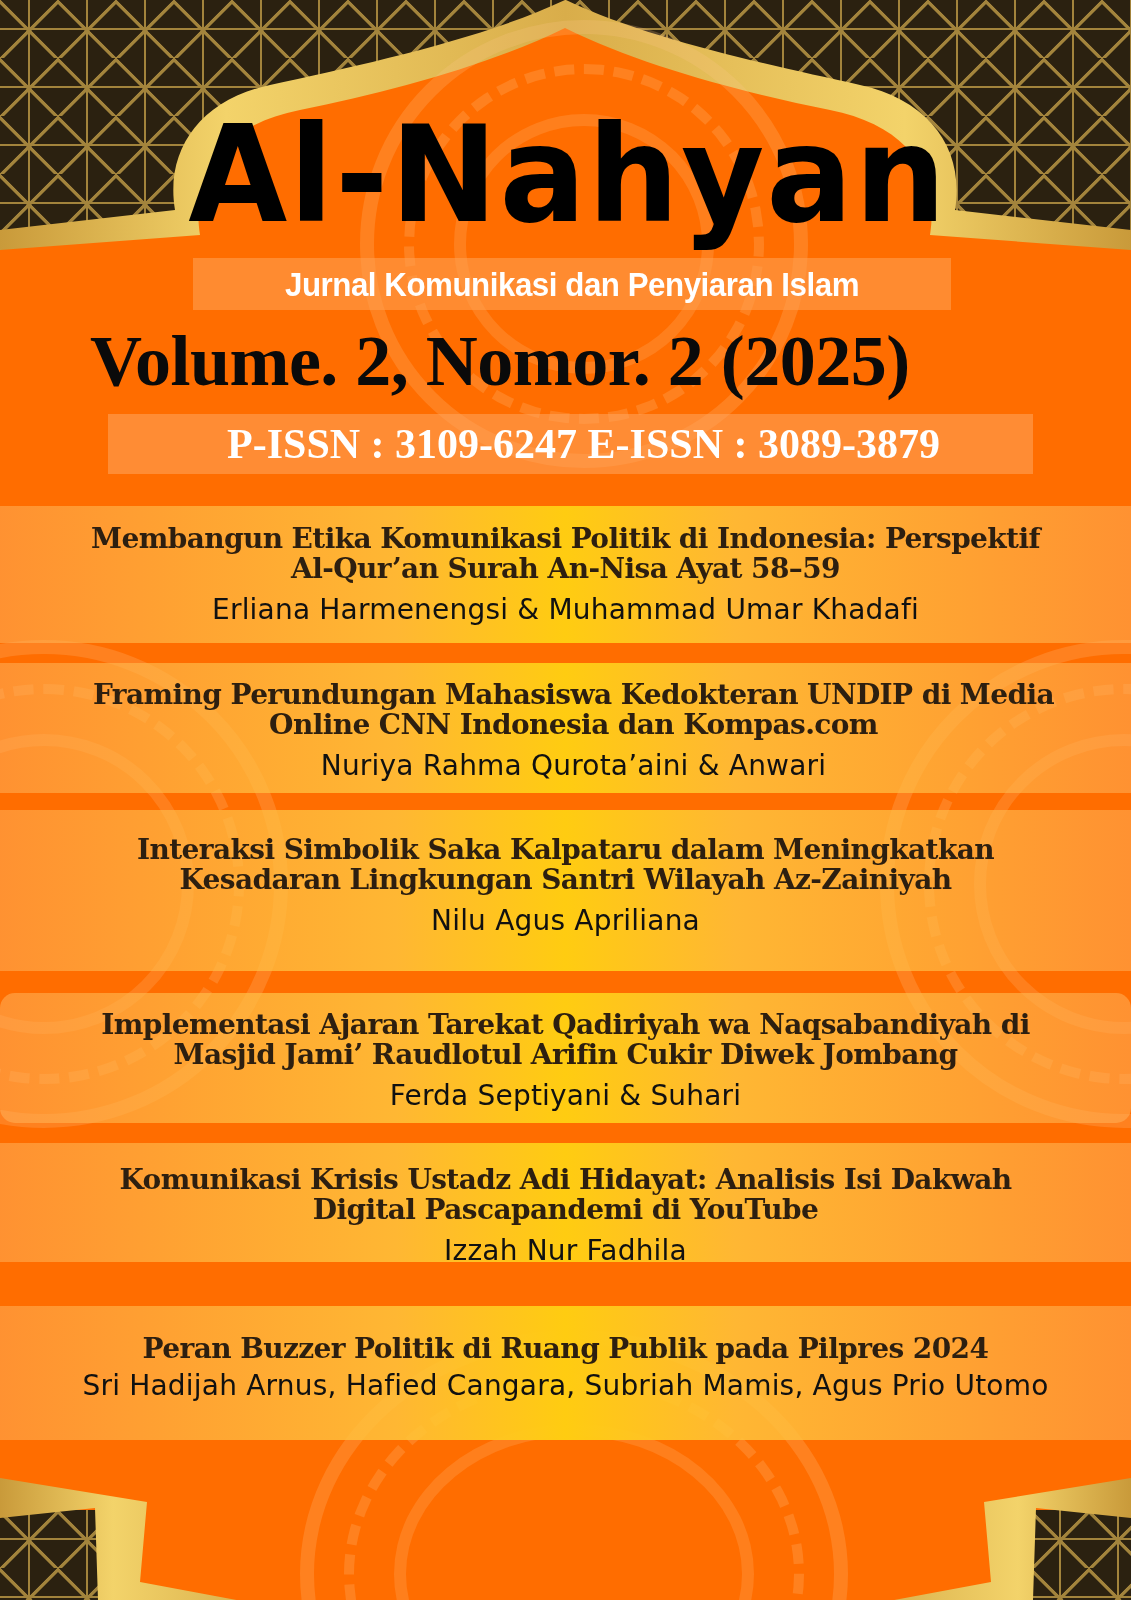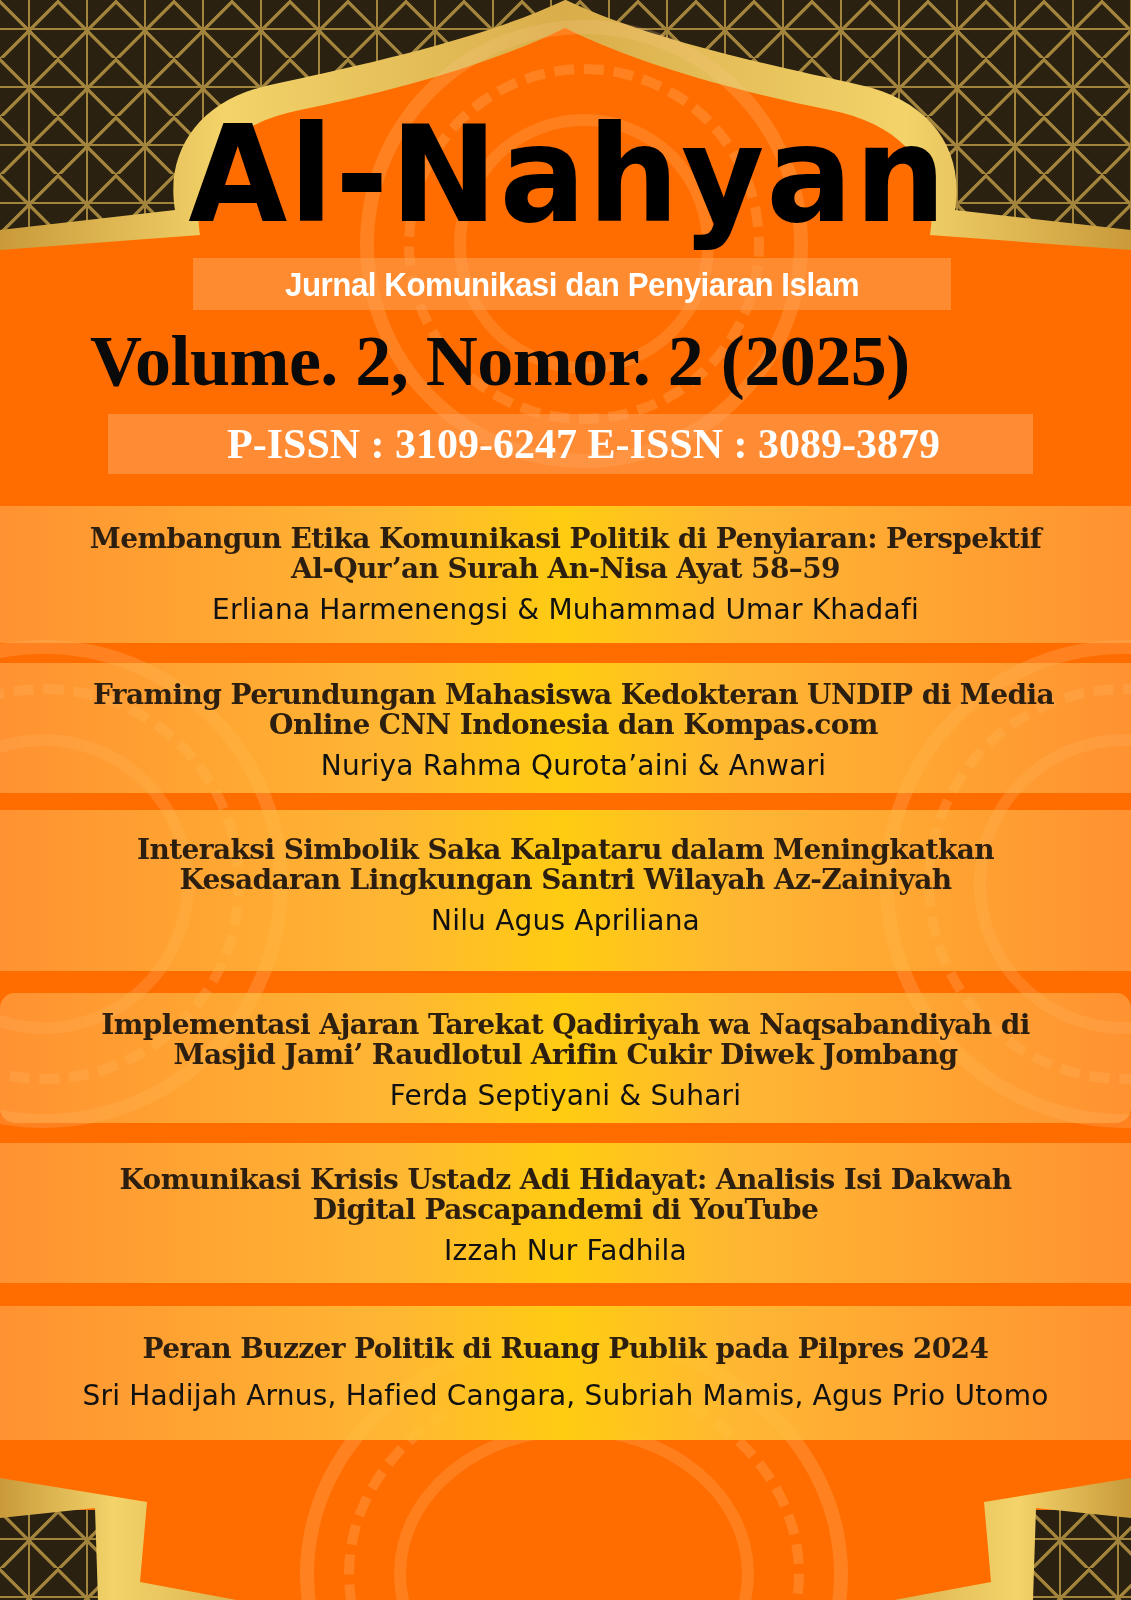--- a/index.html
+++ b/index.html
@@ -69,21 +69,21 @@
 
   <div class="title-logo">Al-Nahyan</div>
   <div class="subtitle-box"></div>
   <div class="subtitle">Jurnal Komunikasi dan Penyiaran Islam</div>
   <div class="volume">Volume. 2, Nomor. 2 (2025)</div>
   <div class="issn-box"></div>
   <div class="issn">P-ISSN : 3109-6247 E-ISSN : 3089-3879</div>
 
   <div class="band" style="top:506px;height:137px;padding-top:18px;box-sizing:border-box;">
     <div class="band-title">
-      <div>Membangun Etika Komunikasi Politik di Penyiaran: Perspektif</div>
+      <div>Membangun Etika Komunikasi Politik di Indonesia: Perspektif</div>
       <div>Al-Qur’an Surah An-Nisa Ayat 58–59</div>
     </div>
     <div class="band-author">Erliana Harmenengsi &amp; Muhammad Umar Khadafi</div>
   </div>
 
   <div class="band" style="top:663px;height:130px;padding-top:17px;box-sizing:border-box;padding-left:16px;">
     <div class="band-title">
       <div>Framing Perundungan Mahasiswa Kedokteran UNDIP di Media</div>
       <div>Online CNN Indonesia dan Kompas.com</div>
     </div>
@@ -99,33 +99,33 @@
   </div>
 
   <div class="band" style="top:993px;height:130px;padding-top:17px;box-sizing:border-box;border-radius:15px;">
     <div class="band-title">
       <div>Implementasi Ajaran Tarekat Qadiriyah wa Naqsabandiyah di</div>
       <div>Masjid Jami’ Raudlotul Arifin Cukir Diwek Jombang</div>
     </div>
     <div class="band-author">Ferda Septiyani &amp; Suhari</div>
   </div>
 
-  <div class="band" style="top:1143px;height:140px;padding-top:22px;box-sizing:border-box;">
+  <div class="band" style="top:1143px;height:119px;padding-top:22px;box-sizing:border-box;">
     <div class="band-title">
       <div>Komunikasi Krisis Ustadz Adi Hidayat: Analisis Isi Dakwah</div>
       <div>Digital Pascapandemi di YouTube</div>
     </div>
     <div class="band-author">Izzah Nur Fadhila</div>
   </div>
 
   <div class="band" style="top:1306px;height:134px;padding-top:28px;box-sizing:border-box;">
     <div class="band-title">
       <div>Peran Buzzer Politik di Ruang Publik pada Pilpres 2024</div>
     </div>
-    <div class="band-author" style="margin-top:18px;">Sri Hadijah Arnus, Hafied Cangara, Subriah Mamis, Agus Prio Utomo</div>
+    <div class="band-author" style="margin-top:8px;">Sri Hadijah Arnus, Hafied Cangara, Subriah Mamis, Agus Prio Utomo</div>
   </div>
 
   <div class="pattern-bg pattern-bl"></div>
   <div class="pattern-bg pattern-br"></div>
   <svg style="position:absolute;left:0;top:1470px" width="1131" height="130" viewBox="0 0 1131 130">
     <defs>
       <linearGradient id="gold2" x1="0" y1="0" x2="1" y2="0">
         <stop offset="0" stop-color="#c99a3a"></stop>
         <stop offset="0.1" stop-color="#f3d36a"></stop>
         <stop offset="0.3" stop-color="#c99a3a"></stop>

